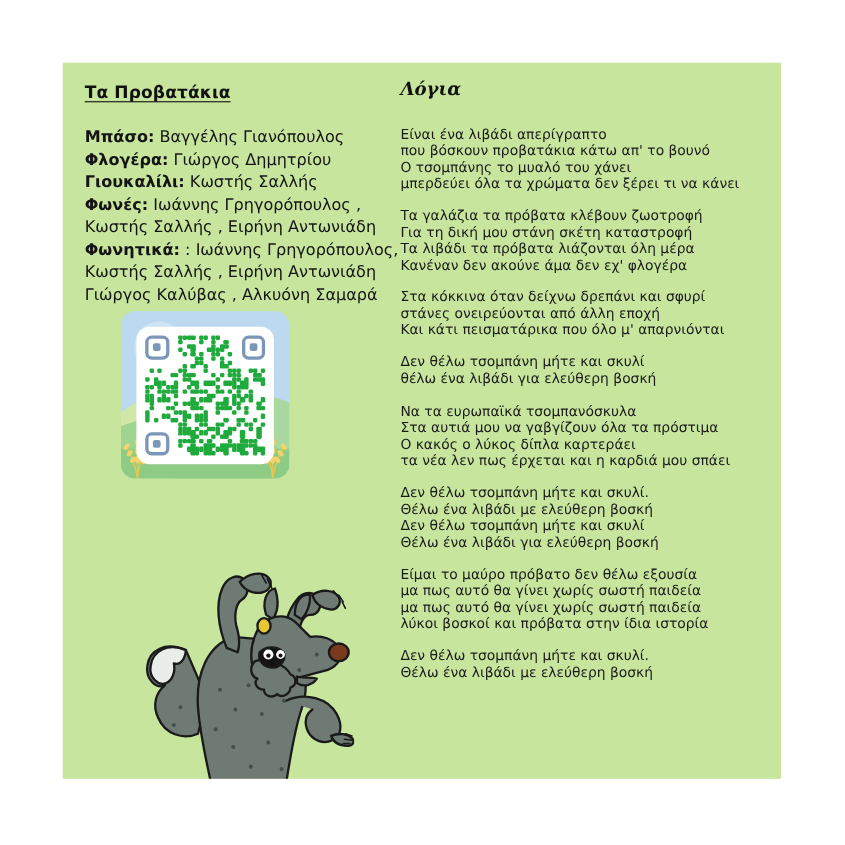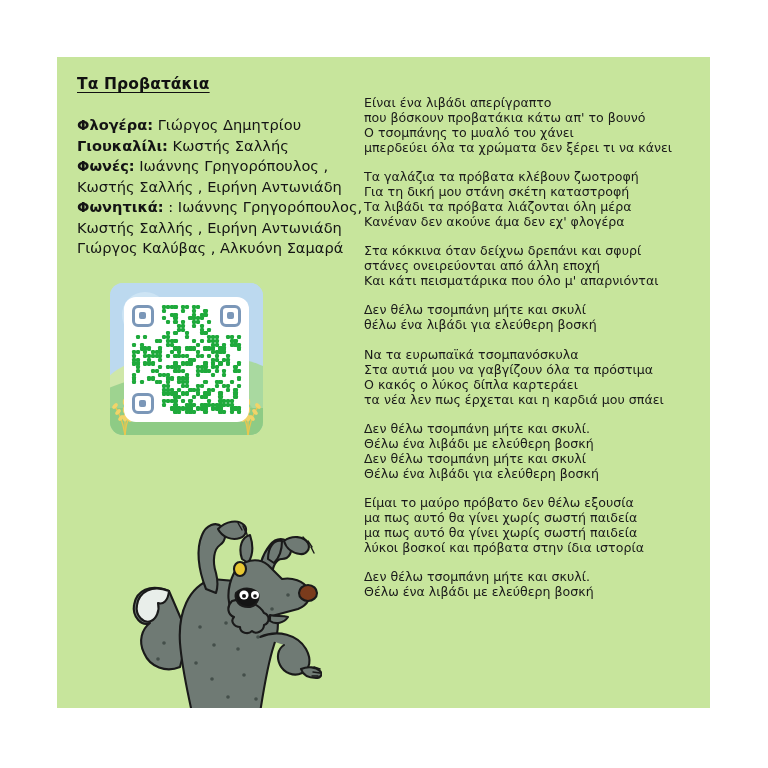--- a/index.html
+++ b/index.html
@@ -213,20 +213,21 @@
 </head>
 <body>
 
 <div id="page">
 
   <div id="card">
 
     <div id="credits-col">
       <div id="credits-title">Τα Προβατάκια</div>
       <div id="credits-list">
+          <div class="credit-line"><span class="credit-role">Μπάσο:</span><span class="credit-names"> Βαγγέλης Γιανόπουλος</span></div>
           <div class="credit-line"><span class="credit-role">Φλογέρα:</span><span class="credit-names"> Γιώργος Δημητρίου</span></div>
           <div class="credit-line"><span class="credit-role">Γιουκαλίλι:</span><span class="credit-names"> Κωστής Σαλλής</span></div>
           <div class="credit-line"><span class="credit-role">Φωνές:</span><span class="credit-names"> Ιωάννης Γρηγορόπουλος ,</span></div>
           <div class="credit-line"><span class="credit-names">Κωστής Σαλλής , Ειρήνη Αντωνιάδη</span></div>
           <div class="credit-line"><span class="credit-role">Φωνητικά:</span><span class="credit-names"> : Ιωάννης Γρηγορόπουλος,</span></div>
           <div class="credit-line"><span class="credit-names">Κωστής Σαλλής , Ειρήνη Αντωνιάδη</span></div>
           <div class="credit-line"><span class="credit-names">Γιώργος Καλύβας , Αλκυόνη Σαμαρά</span></div>
         </div>
     </div>
 
@@ -648,20 +649,21 @@
             <circle cx="196" cy="78" r="1.8"></circle>
           <circle cx="136" cy="180" r="1.8"></circle>
             <circle cx="164" cy="182" r="1.8"></circle>
           <circle cx="72" cy="126" r="1.8"></circle>
             <circle cx="66" cy="142" r="1.8"></circle>
         </g>
       </g>
     </svg>
 
     <div id="lyrics-col">
+      <div id="lyrics-title">Λόγια</div>
       <div id="stanzas">
           <div class="stanza">
             <div class="lyric-line">Είναι ένα λιβάδι απερίγραπτο</div>
             <div class="lyric-line">που βόσκουν προβατάκια κάτω απ' το βουνό</div>
             <div class="lyric-line">Ο τσομπάνης το μυαλό του χάνει</div>
             <div class="lyric-line">μπερδεύει όλα τα χρώματα δεν ξέρει τι να κάνει</div>
           </div>
           <div class="stanza">
             <div class="lyric-line">Τα γαλάζια τα πρόβατα κλέβουν ζωοτροφή</div>
             <div class="lyric-line">Για τη δική μου στάνη σκέτη καταστροφή</div>

